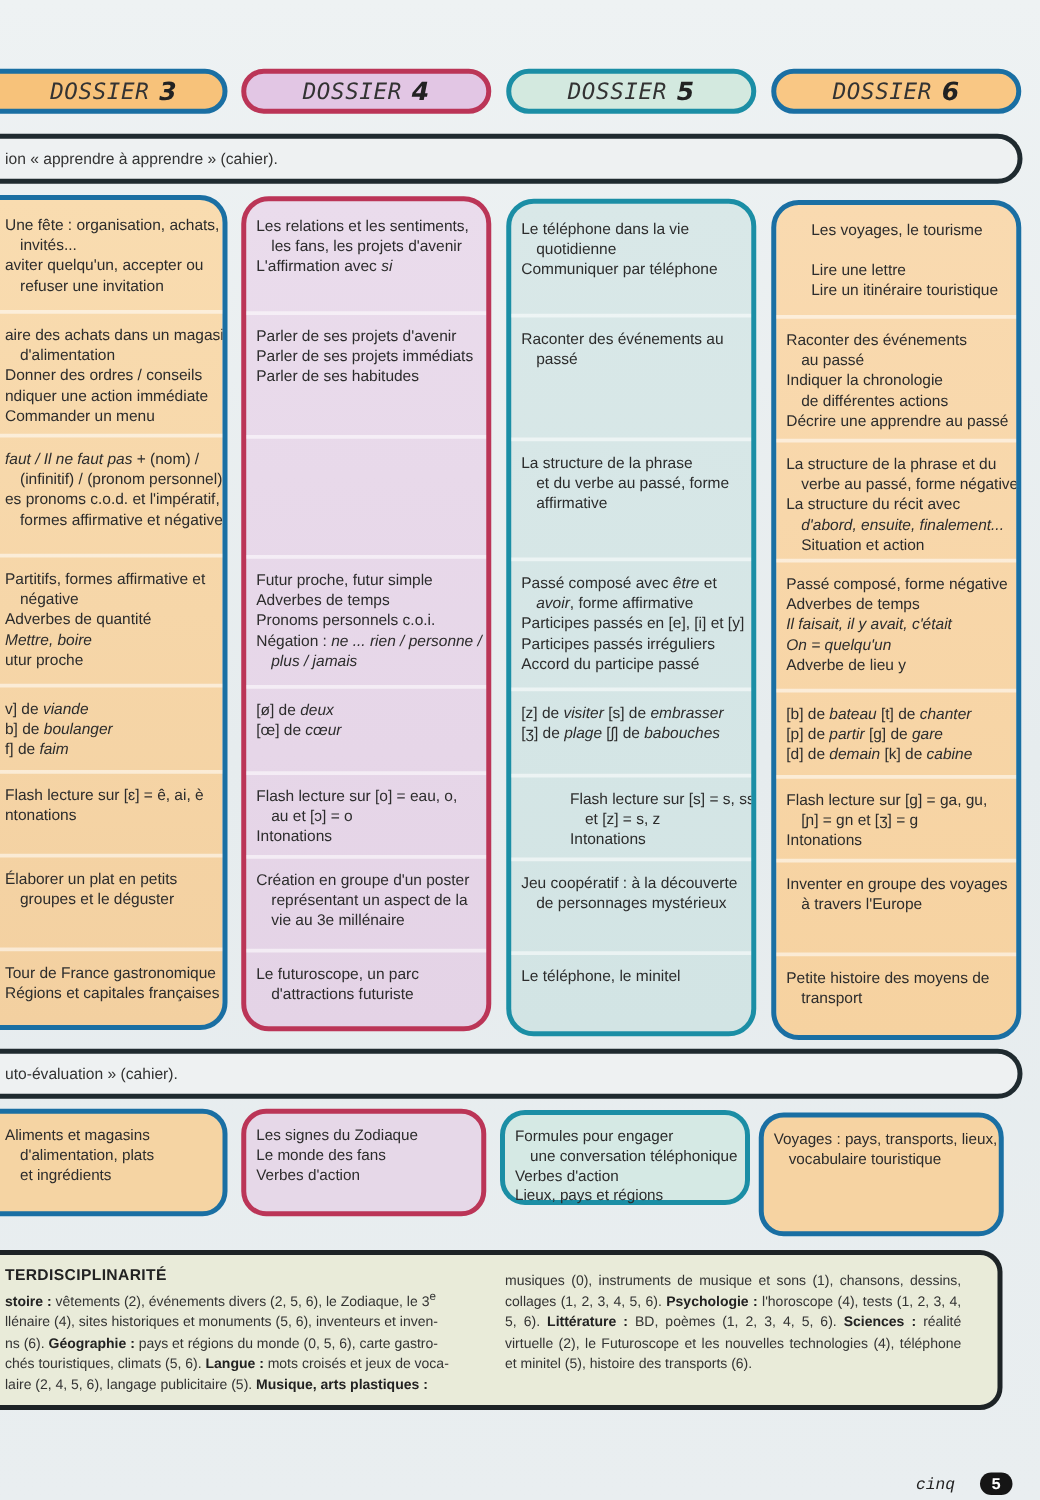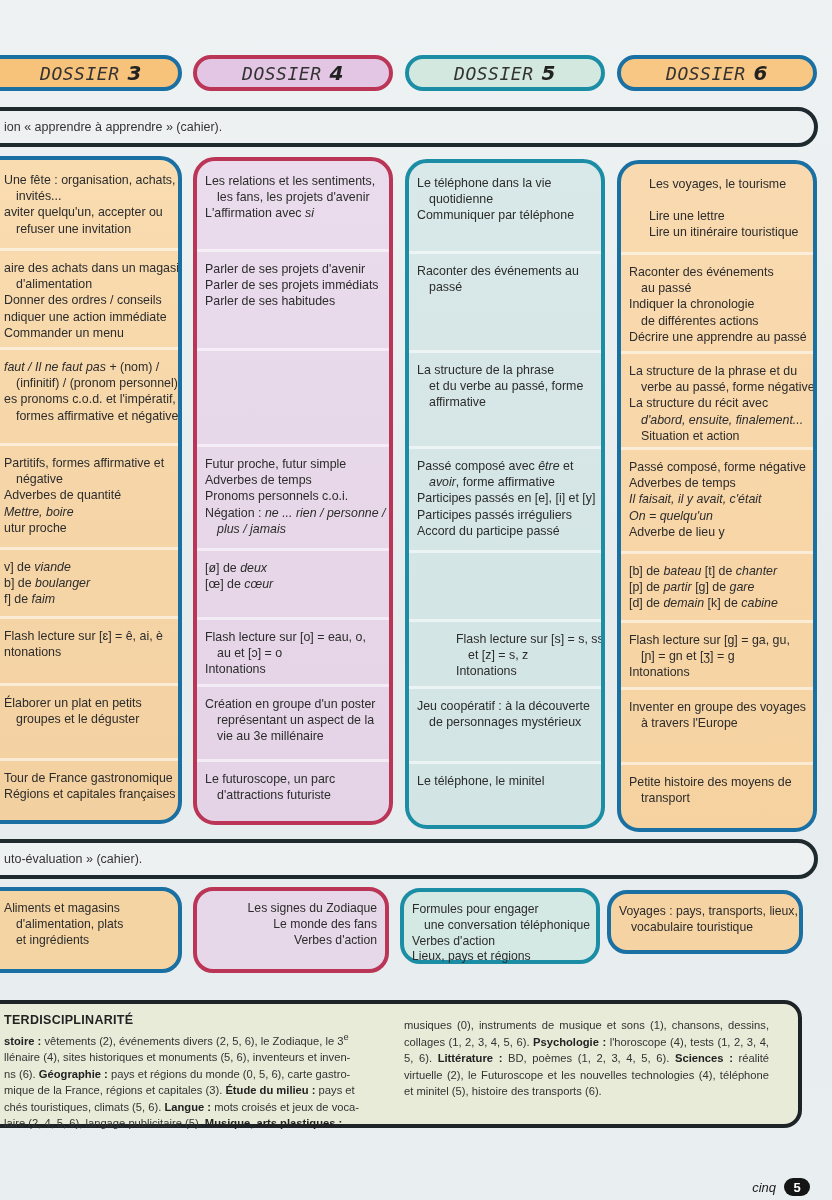--- a/index.html
+++ b/index.html
@@ -41,22 +41,22 @@
     font-family:"Liberation Sans", sans-serif; font-size:12.2px; line-height:15.8px; color:#2c2c2c; }
 
   .inter { position:absolute; left:-30px; top:1000px; width:832px; height:128px; box-sizing:border-box;
     border:4px solid #1d2326; border-radius:18px; background:#e9ebd9;
     font-family:"Liberation Sans", sans-serif; font-size:11.2px; line-height:16.6px; color:#333; }
   .inter .left { position:absolute; left:30px; top:8px; width:380px; }
   .inter .right { position:absolute; left:430px; top:13px; width:365px; text-align:justify; }
   .inter .ttl { font-weight:bold; font-size:12.5px; color:#222; letter-spacing:0.3px; }
   .inter b { color:#222; }
 
-  .footer { position:absolute; right:22px; top:1178px; display:flex; align-items:center; gap:8px;
-    font-family:Liberation Sans, sans-serif; font-style:italic; font-size:13px; color:#222; }
+  .footer { position:absolute; right:22px; top:1178px; display:flex; align-items:center; gap:20px;
+    font-family:Liberation Mono, monospace; font-style:italic; font-size:13px; color:#222; }
   .pagenum { width:26px; height:18px; border-radius:10px; background:#151515; color:#fff;
     font-style:normal; font-weight:900; font-size:13px; display:flex; align-items:center; justify-content:center; }
 </style>
 </head>
 <body>
 
 <div class="page">
 
   <div id="headers">
       <div class="hdr" style="left: -30px; width: 212px; background: rgb(247, 194, 122); border-color: rgb(26, 111, 163); padding-left: 30px;">
@@ -196,20 +196,24 @@
         </div>
         <div class="sep" style="top: 187px;"></div>
         <div class="cell" style="top: 291px;">
           <span class="ln">Passé composé avec <span class="it">être</span> et</span>
           <span class="ln ind"><span class="it">avoir</span>, forme affirmative</span>
           <span class="ln">Participes passés en [e], [i] et [y]</span>
           <span class="ln">Participes passés irréguliers</span>
           <span class="ln">Accord du participe passé</span>
         </div>
         <div class="sep" style="top: 283px;"></div>
+        <div class="cell" style="top: 395px;">
+          <span class="ln">[z] de <span class="it">visiter</span>   [s] de <span class="it">embrasser</span></span>
+          <span class="ln">[ʒ] de <span class="it">plage</span>   [ʃ] de <span class="it">babouches</span></span>
+        </div>
         <div class="sep" style="top: 387px;"></div>
         <div class="cell" style="top: 464px; margin-left: 39px;">
           <span class="ln">Flash lecture sur [s] = s, ss, ç, c</span>
           <span class="ln ind">et [z] = s, z</span>
           <span class="ln">Intonations</span>
         </div>
         <div class="sep" style="top: 456px;"></div>
         <div class="cell" style="top: 531px;">
           <span class="ln">Jeu coopératif : à la découverte</span>
           <span class="ln ind">de personnages mystérieux</span>
@@ -279,45 +283,44 @@
   <div class="banner" style="top:839px">
     <span>uto-évaluation » (cahier).</span>
   </div>
 
   <div id="vocab">
       <div class="small" style="left: -30px; width: 212px; top: 887px; height: 86px; border-color: rgb(26, 111, 163); background: rgb(245, 212, 163); padding-left: 30px;">
         <span class="ln" style="display: block; white-space: nowrap;">Aliments et magasins</span>
         <span class="ln" style="display: block; white-space: nowrap; padding-left: 12px;">d'alimentation, plats</span>
         <span class="ln" style="display: block; white-space: nowrap; padding-left: 12px;">et ingrédients</span>
       </div>
-      <div class="small" style="left: 193px; width: 196px; top: 887px; height: 86px; border-color: rgb(187, 53, 87); background: rgb(230, 216, 232); text-align: right;">
+      <div class="small" style="left: 193px; width: 196px; top: 887px; height: 86px; border-color: rgb(187, 53, 87); background: rgb(230, 216, 232);">
         <span class="ln" style="display: block; white-space: nowrap;">Les signes du Zodiaque</span>
         <span class="ln" style="display: block; white-space: nowrap;">Le monde des fans</span>
         <span class="ln" style="display: block; white-space: nowrap;">Verbes d'action</span>
       </div>
       <div class="small" style="left: 400px; width: 200px; top: 888px; height: 76px; border-color: rgb(27, 142, 165); background: rgb(213, 233, 228);">
         <span class="ln" style="display: block; white-space: nowrap;">Formules pour engager</span>
         <span class="ln" style="display: block; white-space: nowrap; padding-left: 12px;">une conversation téléphonique</span>
         <span class="ln" style="display: block; white-space: nowrap;">Verbes d'action</span>
         <span class="ln" style="display: block; white-space: nowrap;">Lieux, pays et régions</span>
       </div>
-      <div class="small" style="left: 607px; width: 196px; top: 890px; height: 64px; border-color: rgb(26, 111, 163); background: rgb(246, 211, 162);">
+      <div class="small" style="left: 607px; width: 196px; top: 890px; height: 99px; border-color: rgb(26, 111, 163); background: rgb(246, 211, 162);">
         <span class="ln" style="display: block; white-space: nowrap;">Voyages : pays, transports, lieux,</span>
         <span class="ln" style="display: block; white-space: nowrap; padding-left: 12px;">vocabulaire touristique</span>
       </div>
     </div>
 
   <div class="inter">
     <div class="left">
       <div class="ttl">TERDISCIPLINARITÉ</div>
       <div id="inter-left">
           <div style="white-space: nowrap;"><b>stoire :</b> vêtements (2), événements divers (2, 5, 6), le Zodiaque, le 3<sup>e</sup></div>
           <div style="white-space: nowrap;">llénaire (4), sites historiques et monuments (5, 6), inventeurs et inven-</div>
           <div style="white-space: nowrap;">ns (6). <b>Géographie :</b> pays et régions du monde (0, 5, 6), carte gastro-</div>
-          <div style="white-space: nowrap;">mique de la France, régions et capitales (3). <b>Étude du milieu :</b> pays et</div>
           <div style="white-space: nowrap;">chés touristiques, climats (5, 6). <b>Langue :</b> mots croisés et jeux de voca-</div>
           <div style="white-space: nowrap;">laire (2, 4, 5, 6), langage publicitaire (5). <b>Musique, arts plastiques :</b></div>
         </div>
     </div>
     <div class="right" id="inter-right">musiques (0), instruments de musique et sons (1), chansons, dessins, collages (1, 2, 3, 4, 5, 6). <b>Psychologie :</b> l'horoscope (4), tests (1, 2, 3, 4, 5, 6). <b>Littérature :</b> BD, poèmes (1, 2, 3, 4, 5, 6). <b>Sciences :</b> réalité virtuelle (2), le Futuroscope et les nouvelles technologies (4), téléphone et minitel (5), histoire des transports (6).</div>
   </div>
 
   <div class="footer">
     <span>cinq</span>
     <span class="pagenum">5</span>

